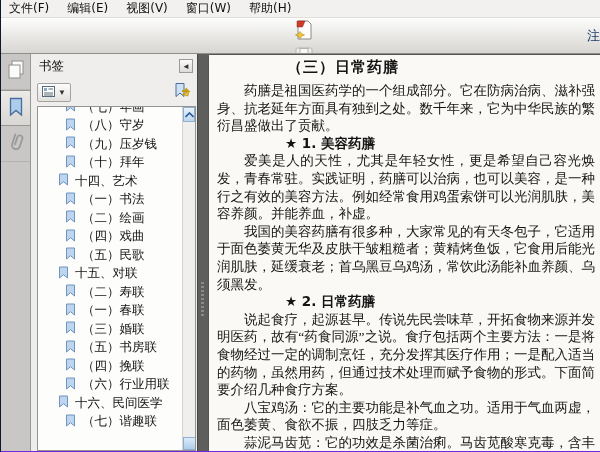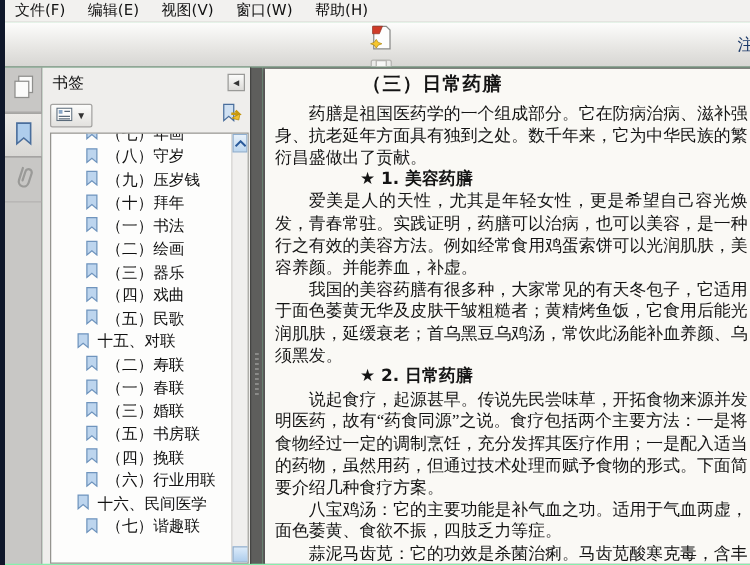--- a/index.html
+++ b/index.html
@@ -1,18 +1,18 @@
 <!DOCTYPE html>
 <html><head>
 <meta charset="utf-8">
 <style>
   * { margin:0; padding:0; box-sizing:border-box; }
   html,body { width:600px; height:452px; overflow:hidden; }
   body { font-family:"DejaVu Sans","Liberation Sans",sans-serif; font-size:12px; }
-  .window { position:relative; width:600px; height:452px; background:#86efac; overflow:hidden; border-left:4px solid #0f172a; }
+  .window { position:relative; width:600px; height:452px; background:#6d28d9; overflow:hidden; border-left:1px solid #0f172a; }
 
   
   .menubar { height:18px; background:#f2f1ef; display:flex; align-items:center; gap:18px; padding-left:8px; border-bottom:1px solid #e0dfdc; }
   .menu-item { font-size:12px; color:#111; white-space:nowrap; cursor:default; }
 
   
   .toolbar { height:36px; background:linear-gradient(#fdfdfc,#e6e5e2 60%,#d7d6d3); border-bottom:1px solid #8e8e8c; display:flex; align-items:center; padding-left:6px; position:relative; overflow:hidden;flex-direction:column; }
   .tb-btn { background:transparent; border:1px solid transparent; width:26px; height:28px; display:flex; align-items:center; justify-content:center; padding:0; margin:0 2px; }
   .tb-btn.pressed { background:#d2d1ce; border:1px solid #8a8a88; border-radius:2px; }
   .tb-sep { width:1px; height:26px; background:#b0afac; margin:0 5px; box-shadow:1px 0 0 #f8f8f6; }
@@ -255,37 +255,37 @@
       <path d="M1.5 1 h8 v11 l-4 -3.3 -4 3.3 z" fill="#bdd5ee" stroke="#6f94bd"></path>
     </svg></span>
     <span class="tree-label">（九）压岁钱</span>
   </div>
             <div class="tree-row lvl2">
     <span class="bm-ic"><svg width="11" height="13" viewBox="0 0 11 13">
       <path d="M1.5 1 h8 v11 l-4 -3.3 -4 3.3 z" fill="#bdd5ee" stroke="#6f94bd"></path>
     </svg></span>
     <span class="tree-label">（十）拜年</span>
   </div>
+            <div class="tree-row lvl1">
+    <span class="bm-ic"><svg width="11" height="13" viewBox="0 0 11 13">
+      <path d="M1.5 1 h8 v11 l-4 -3.3 -4 3.3 z" fill="#bdd5ee" stroke="#6f94bd"></path>
+    </svg></span>
+    <span class="tree-label">十四、艺术</span>
+  </div>
             <div class="tree-row lvl2">
     <span class="bm-ic"><svg width="11" height="13" viewBox="0 0 11 13">
       <path d="M1.5 1 h8 v11 l-4 -3.3 -4 3.3 z" fill="#bdd5ee" stroke="#6f94bd"></path>
     </svg></span>
     <span class="tree-label">（一）书法</span>
   </div>
             <div class="tree-row lvl2">
     <span class="bm-ic"><svg width="11" height="13" viewBox="0 0 11 13">
       <path d="M1.5 1 h8 v11 l-4 -3.3 -4 3.3 z" fill="#bdd5ee" stroke="#6f94bd"></path>
     </svg></span>
     <span class="tree-label">（二）绘画</span>
-  </div>
-            <div class="tree-row lvl2">
-    <span class="bm-ic"><svg width="11" height="13" viewBox="0 0 11 13">
-      <path d="M1.5 1 h8 v11 l-4 -3.3 -4 3.3 z" fill="#bdd5ee" stroke="#6f94bd"></path>
-    </svg></span>
-    <span class="tree-label">（三）器乐</span>
   </div>
             <div class="tree-row lvl2">
     <span class="bm-ic"><svg width="11" height="13" viewBox="0 0 11 13">
       <path d="M1.5 1 h8 v11 l-4 -3.3 -4 3.3 z" fill="#bdd5ee" stroke="#6f94bd"></path>
     </svg></span>
     <span class="tree-label">（四）戏曲</span>
   </div>
             <div class="tree-row lvl2">
     <span class="bm-ic"><svg width="11" height="13" viewBox="0 0 11 13">
       <path d="M1.5 1 h8 v11 l-4 -3.3 -4 3.3 z" fill="#bdd5ee" stroke="#6f94bd"></path>

